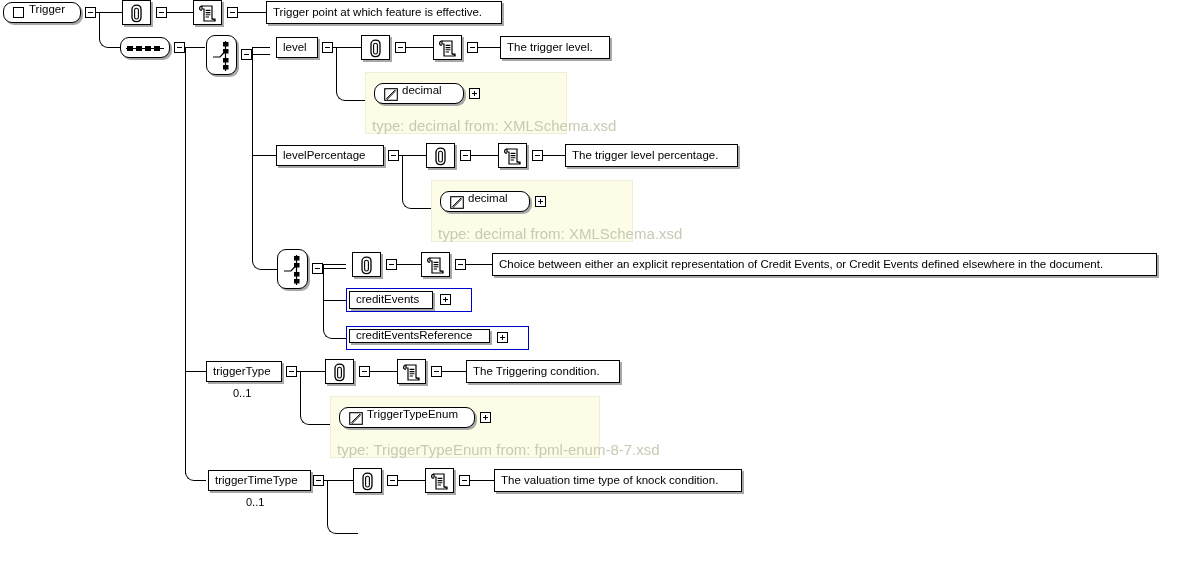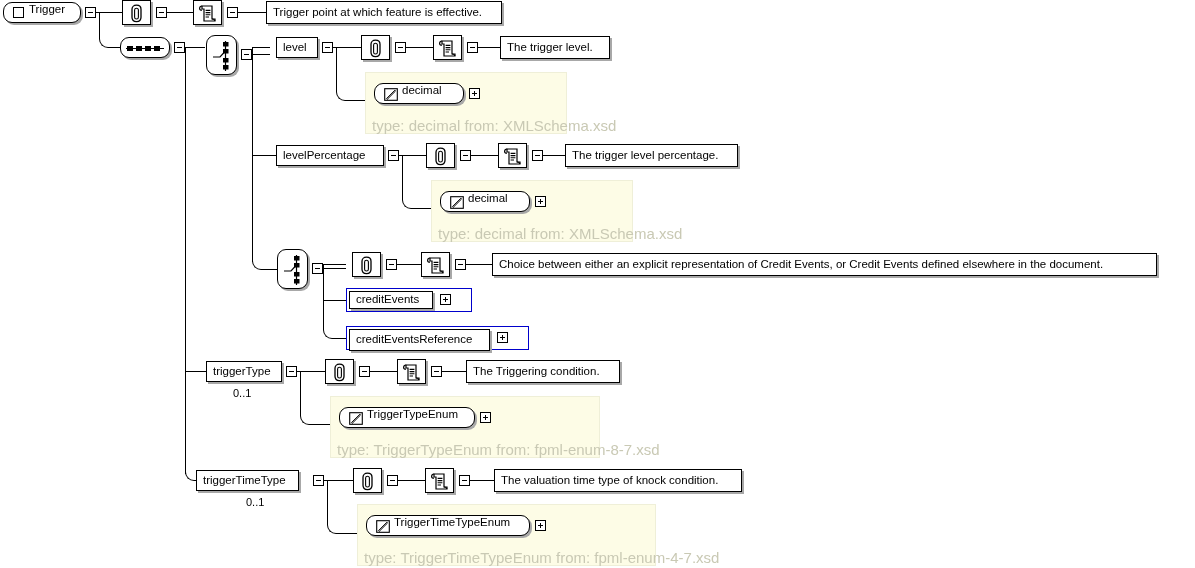--- a/index.html
+++ b/index.html
@@ -265,21 +265,21 @@
   </div>
 
   <div class="bwrap" style="left:346px;top:288px;width:126px;height:24px;">
     <div class="inner" style="width:84px;height:18px;">
       <span class="lbl">creditEvents</span>
     </div>
     <div class="exp plus" style="left:93px;top:5px;"></div>
   </div>
 
   <div class="bwrap" style="left:346px;top:326px;width:183px;height:24px;">
-    <div class="inner" style="width:141px;height:22px;">
+    <div class="inner" style="width:141px;height:14px;">
       <span class="lbl">creditEventsReference</span>
     </div>
     <div class="exp plus" style="left:150px;top:5px;"></div>
   </div>
 
   <div class="rbox" style="left:206px;top:361px;width:76px;height:21px;">
     <span class="lbl">triggerType</span>
   </div>
   <span class="card" style="left:233px;top:388px;">0..1</span>
   <div class="exp" style="left:286px;top:366px;"></div>
@@ -316,21 +316,21 @@
       <svg class="ic" width="14" height="13" style="left:9px;top:4px;" viewBox="0 0 14 13">
         <rect x="0.7" y="0.7" width="12.6" height="11.6" fill="#fff" stroke="#000" stroke-width="1.1"></rect>
         <path d="M2.4 10.6 L10.8 2.2 L11.6 3 L3.2 11.4 Z" fill="#cfcfcf" stroke="#000" stroke-width="0.9"></path>
       </svg>
       <span class="lbl" style="font-size:11.5px;margin-left:27px;">TriggerTypeEnum</span>
     </div>
     <div class="exp plus" style="left:149px;top:15px;"></div>
     <span class="tnote" style="top:45px;">type: TriggerTypeEnum from: fpml-enum-8-7.xsd</span>
   </div>
 
-  <div class="rbox" style="left:196px;top:470px;width:103px;height:21px;">
+  <div class="rbox" style="left:208px;top:470px;width:103px;height:21px;">
     <span class="lbl">triggerTimeType</span>
   </div>
   <span class="card" style="left:246px;top:497px;">0..1</span>
   <div class="exp" style="left:313px;top:475px;"></div>
   <div class="ln hln" style="left:324px;top:480px;width:29px;"></div>
 
   <div class="rbox" style="left:353px;top:468px;width:29px;height:25px;">
     <svg class="ic" width="15" height="19" style="left:6px;top:3px;" viewBox="0 0 15 19">
       <path d="M7.5 1.2 C4.6 1.2 3 3 3 5.2 L3 13.3 C3 16 5 17.6 7.5 17.6 C10 17.6 12 16 12 13.3 L12 5.2 C12 3 10.4 1.2 7.5 1.2 Z" fill="#fff" stroke="#000" stroke-width="1.3"></path>
       <path d="M7.5 4.3 C6.2 4.3 5.6 5.1 5.6 6 L5.6 13.2 C5.6 14.3 6.4 15 7.5 15 C8.6 15 9.4 14.3 9.4 13.2 L9.4 6 C9.4 5.1 8.8 4.3 7.5 4.3 Z" fill="#fff" stroke="#000" stroke-width="1.1"></path>
@@ -349,25 +349,14 @@
   </div>
   <div class="exp" style="left:459px;top:475px;"></div>
   <div class="ln hln" style="left:470px;top:480px;width:24px;"></div>
 
   <div class="rbox" style="left:494px;top:469px;width:248px;height:23px;">
     <span class="lbl">The valuation time type of knock condition.</span>
   </div>
 
   <div class="elbow" style="left:327px;top:481px;width:16px;height:52px;"></div>
   <div class="ln hln" style="left:342px;top:533px;width:16px;"></div>
-  <div class="ypanel" style="left:357px;top:504px;width:299px;height:62px;">
-    <div class="oct r8" style="left:8px;top:10px;width:164px;height:21px;box-shadow:2px 2px 0 0 #a8a8a8;">
-      <svg class="ic" width="14" height="13" style="left:9px;top:4px;" viewBox="0 0 14 13">
-        <rect x="0.7" y="0.7" width="12.6" height="11.6" fill="#fff" stroke="#000" stroke-width="1.1"></rect>
-        <path d="M2.4 10.6 L10.8 2.2 L11.6 3 L3.2 11.4 Z" fill="#cfcfcf" stroke="#000" stroke-width="0.9"></path>
-      </svg>
-      <span class="lbl" style="font-size:11.5px;margin-left:27px;">TriggerTimeTypeEnum</span>
-    </div>
-    <div class="exp plus" style="left:177px;top:15px;"></div>
-    <span class="tnote" style="top:45px;">type: TriggerTimeTypeEnum from: fpml-enum-4-7.xsd</span>
-  </div>
 
 </div>
 
 </body></html>

